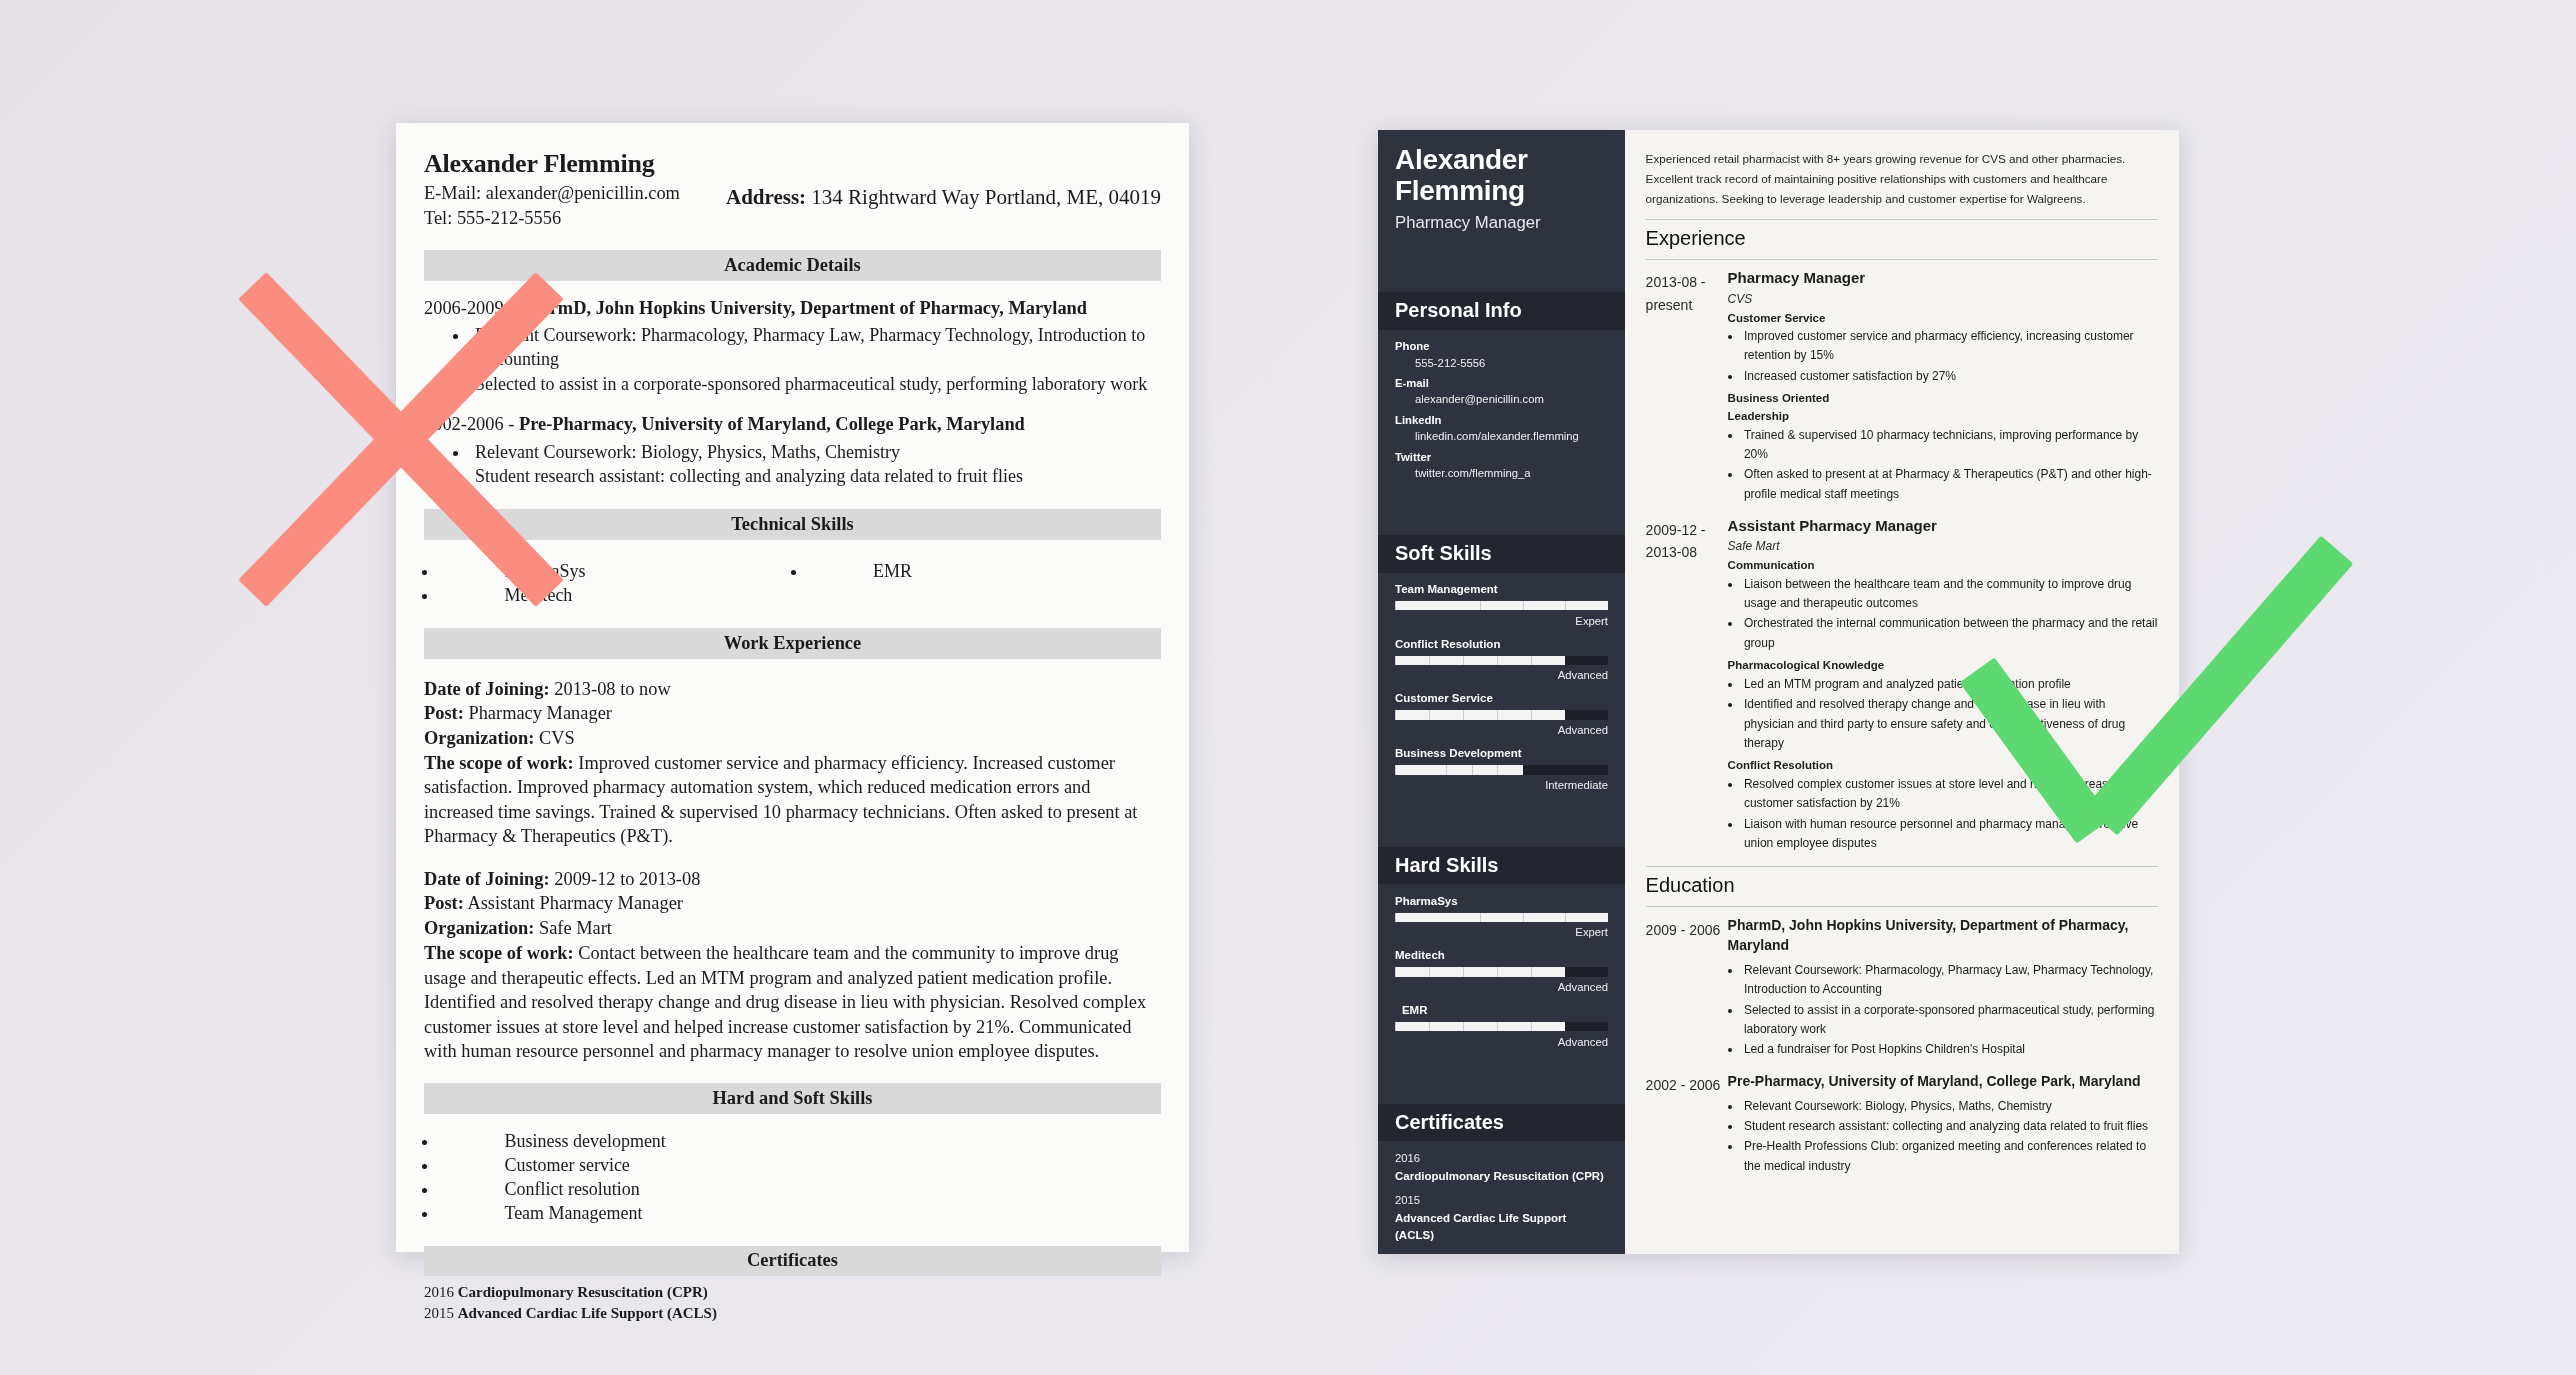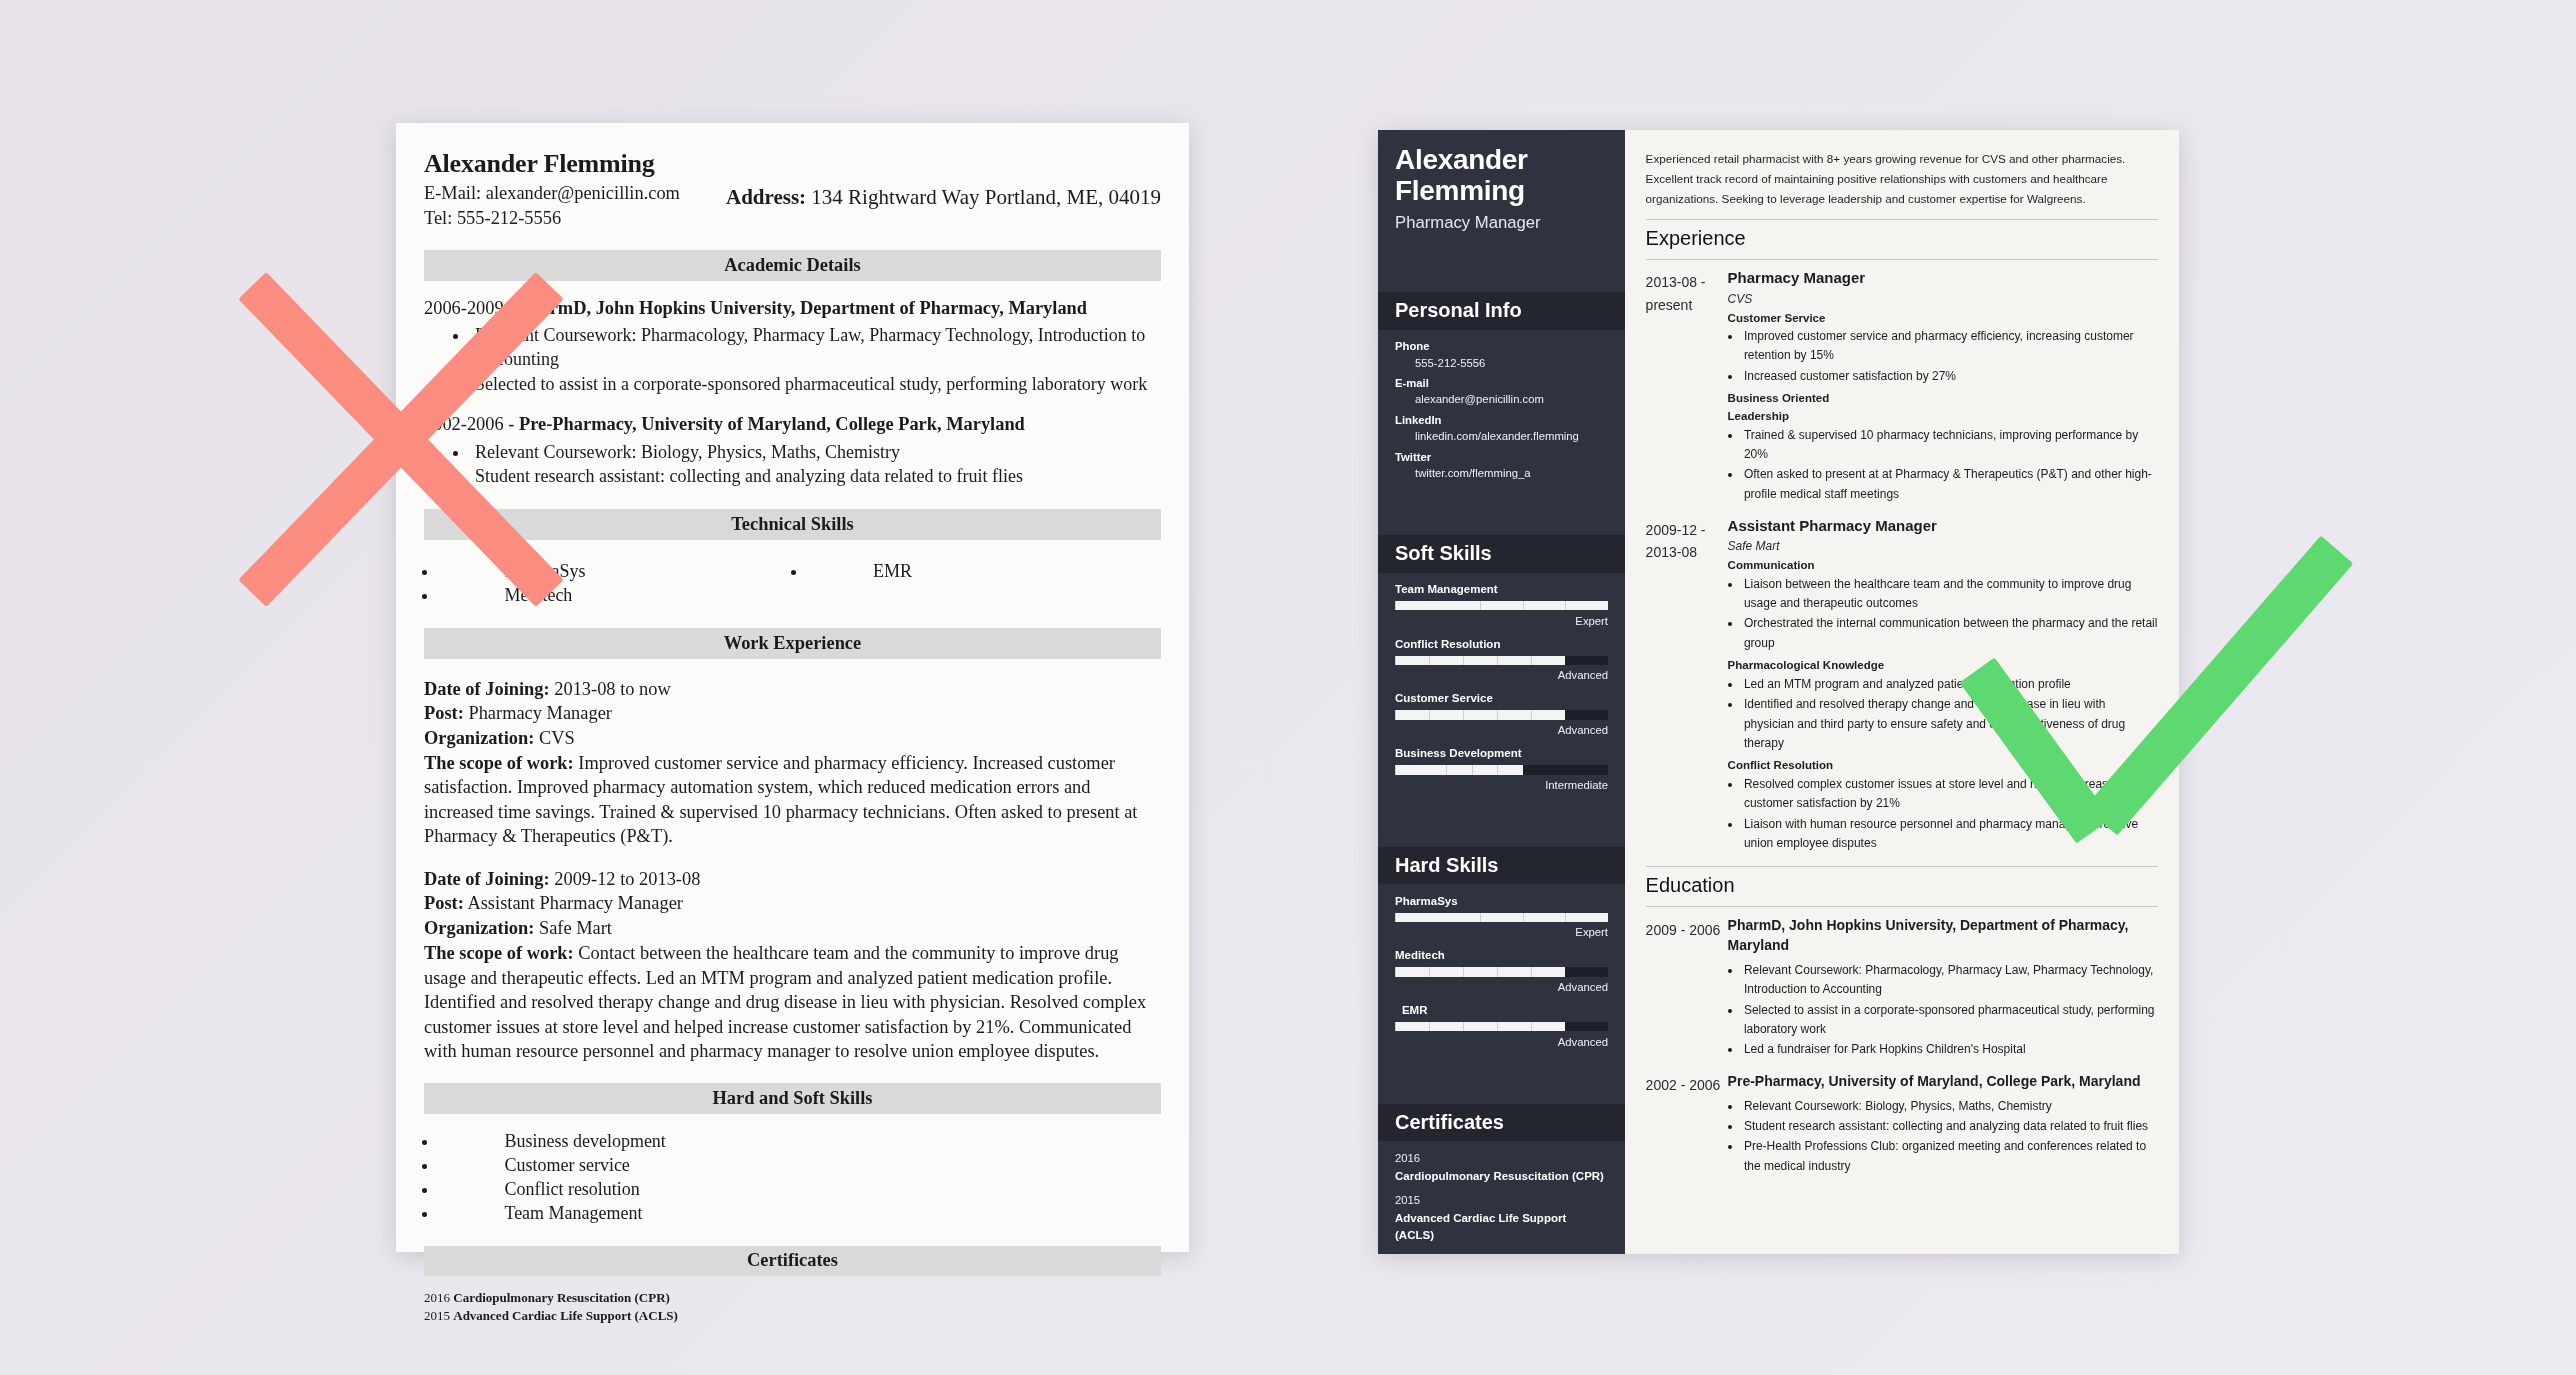--- a/index.html
+++ b/index.html
@@ -76,21 +76,21 @@
   #bad-resume .job .scope { margin-top: 0.9px; }
 
   #bad-resume .soft-list {
     list-style: disc;
     margin: 16.3px 0 0 15.4px;
     font-size: 18px;
     line-height: 1.33;
   }
   #bad-resume .soft-list li span { display: inline-block; padding-left: 65px; }
 
-  #bad-resume .cert-lines { margin-top: 13px; font-size: 13px; line-height: 1.36; }
+  #bad-resume .cert-lines { margin-top: 6px; font-size: 15px; line-height: 1.36; }
   #bad-resume .cert-lines div b { font-weight: bold; }
 
   
   #good-resume {
     position: absolute;
     left: 1378px;
     top: 130px;
     width: 801px;
     height: 1124px;
     background: #f5f4f0;
@@ -434,21 +434,21 @@
     <div class="sec-title">Education</div>
     <div class="rule"></div>
 
     <div class="entry edu-entry" style="margin-top:8.6px">
       <div class="entry-date">2009 - 2006</div>
       <div class="entry-body">
         <div class="entry-role">PharmD, John Hopkins University, Department of Pharmacy, Maryland</div>
         <ul class="bullets" style="margin-top:5.1px">
           <li>Relevant Coursework: Pharmacology, Pharmacy Law, Pharmacy Technology, Introduction to Accounting</li>
           <li>Selected to assist in a corporate-sponsored pharmaceutical study, performing laboratory work</li>
-          <li>Led a fundraiser for Park Hopkins Children's Hospital</li>
+          <li>Led a fundraiser for Post Hopkins Children's Hospital</li>
         </ul>
       </div>
     </div>
 
     <div class="entry edu-entry">
       <div class="entry-date">2002 - 2006</div>
       <div class="entry-body">
         <div class="entry-role">Pre-Pharmacy, University of Maryland, College Park, Maryland</div>
         <ul class="bullets" style="margin-top:5.1px">
           <li>Relevant Coursework: Biology, Physics, Maths, Chemistry</li>

